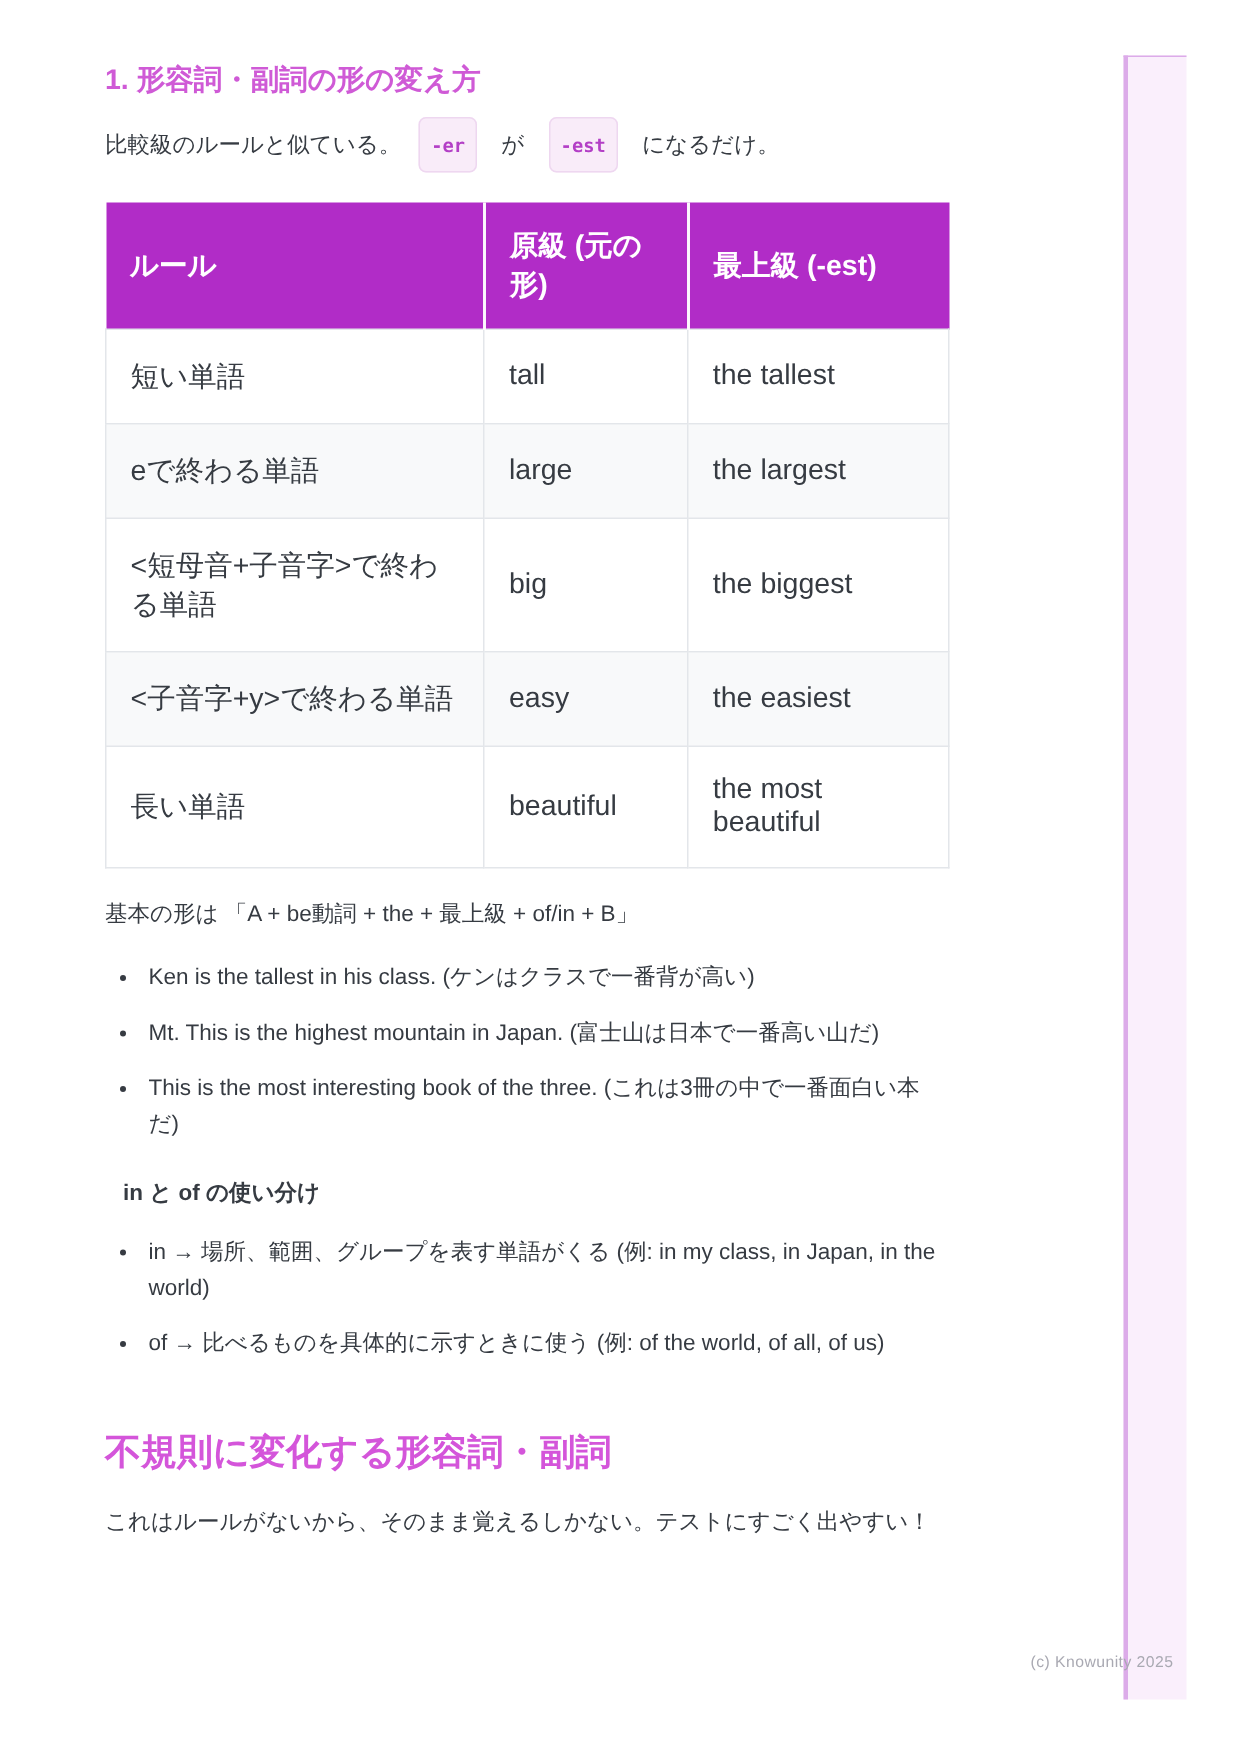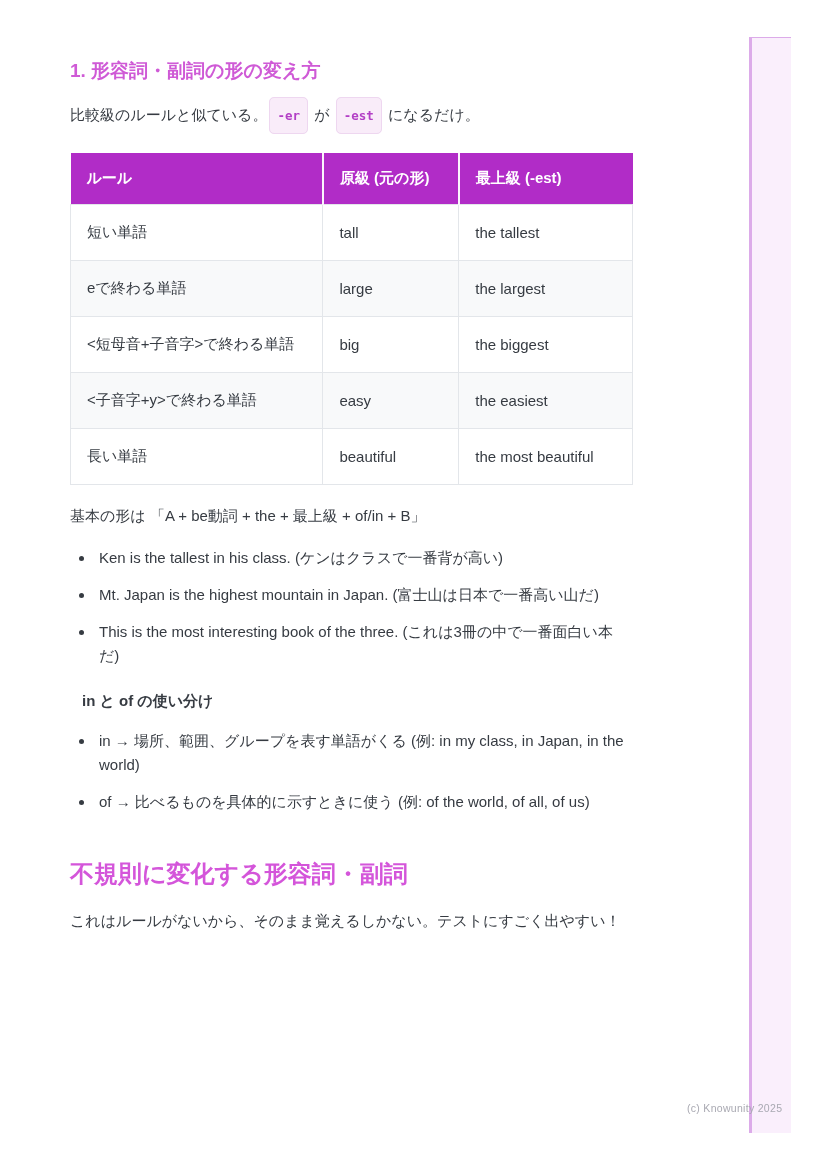--- a/index.html
+++ b/index.html
@@ -32,45 +32,45 @@
   .content {
     position: absolute;
     left: 70px; top: 0;
     width: 563px;
   }
   .h3 {
     font-size: 19px; font-weight: bold;
     color: var(--accent-heading, #cf5ad6);
     margin: 0;
   }
-  .h3.first  { margin-top: 58px; }
+  .h3.first  { margin-top: 40px; }
   .h3.second { margin-top: 34px; }
   .h2 {
     font-size: 24px; font-weight: bold;
     color: var(--accent-heading-large, #d455da);
     margin: 44px 0 0;
   }
   .para { font-size: 15px; line-height: 1.55; margin: 19px 0 0; }
   .bold-sub { font-size: 15px; font-weight: bold; margin: 24px 12px 0; }
   .chip {
     font-family: "DejaVu Sans Mono", "Liberation Mono", monospace;
     font-size: 12.5px;
     background: var(--chip-bg, #f9ecf9);
     border: 1px solid var(--chip-border, #eed7f0);
     color: var(--chip-text, #b33fc6);
     padding: 10px 7px;
     border-radius: 5px;
     font-weight: bold;
-    margin: 0 2px;
+    margin: 0 12px;
   }
   table.rule-table {
     border-collapse: collapse;
     width: 563px;
     margin-top: 27px;
-    font-size: 15px;
+    font-size: 19px;
   }
   .rule-table th {
     background: var(--table-header-bg, #b12cc7);
     color: var(--table-header-text, #ffffff);
     text-align: left;
     font-weight: bold;
     padding: 16px;
   }
   .rule-table th + th { border-left: 2px solid rgba(255,255,255,.95); }
   .rule-table td {
@@ -145,21 +145,21 @@
         </tr>
       </tbody>
   </table>
 
 
 
   <p class="para"><span>基本の形は </span><strong>「A + be動詞 + the + 最上級 + of/in + B」</strong></p>
 
   <ul class="list">
       <li><span>Ken is </span><strong>the tallest in</strong><span> his class. (ケンはクラスで一番背が高い)</span></li>
-      <li><span>Mt. Japan is </span><strong>the highest</strong><span> mountain </span><strong>in</strong><span> Japan. (富士山は日本で一番高い山だ)</span></li>
+      <li><span>Mt. This is </span><strong>the highest</strong><span> mountain </span><strong>in</strong><span> Japan. (富士山は日本で一番高い山だ)</span></li>
       <li><span>This is </span><strong>the most interesting</strong><span> book </span><strong>of</strong><span> the three. (これは3冊の中で一番面白い本だ)</span></li>
     </ul>
 
   <p class="bold-sub">in と of の使い分け</p>
 
   <ul class="list">
       <li><strong>in</strong><span> → 場所、範囲、グループを表す単語がくる (例: in my class, in Japan, in the world)</span></li>
       <li><strong>of</strong><span> → 比べるものを具体的に示すときに使う (例: of the world, of all, of us)</span></li>
     </ul>
 

